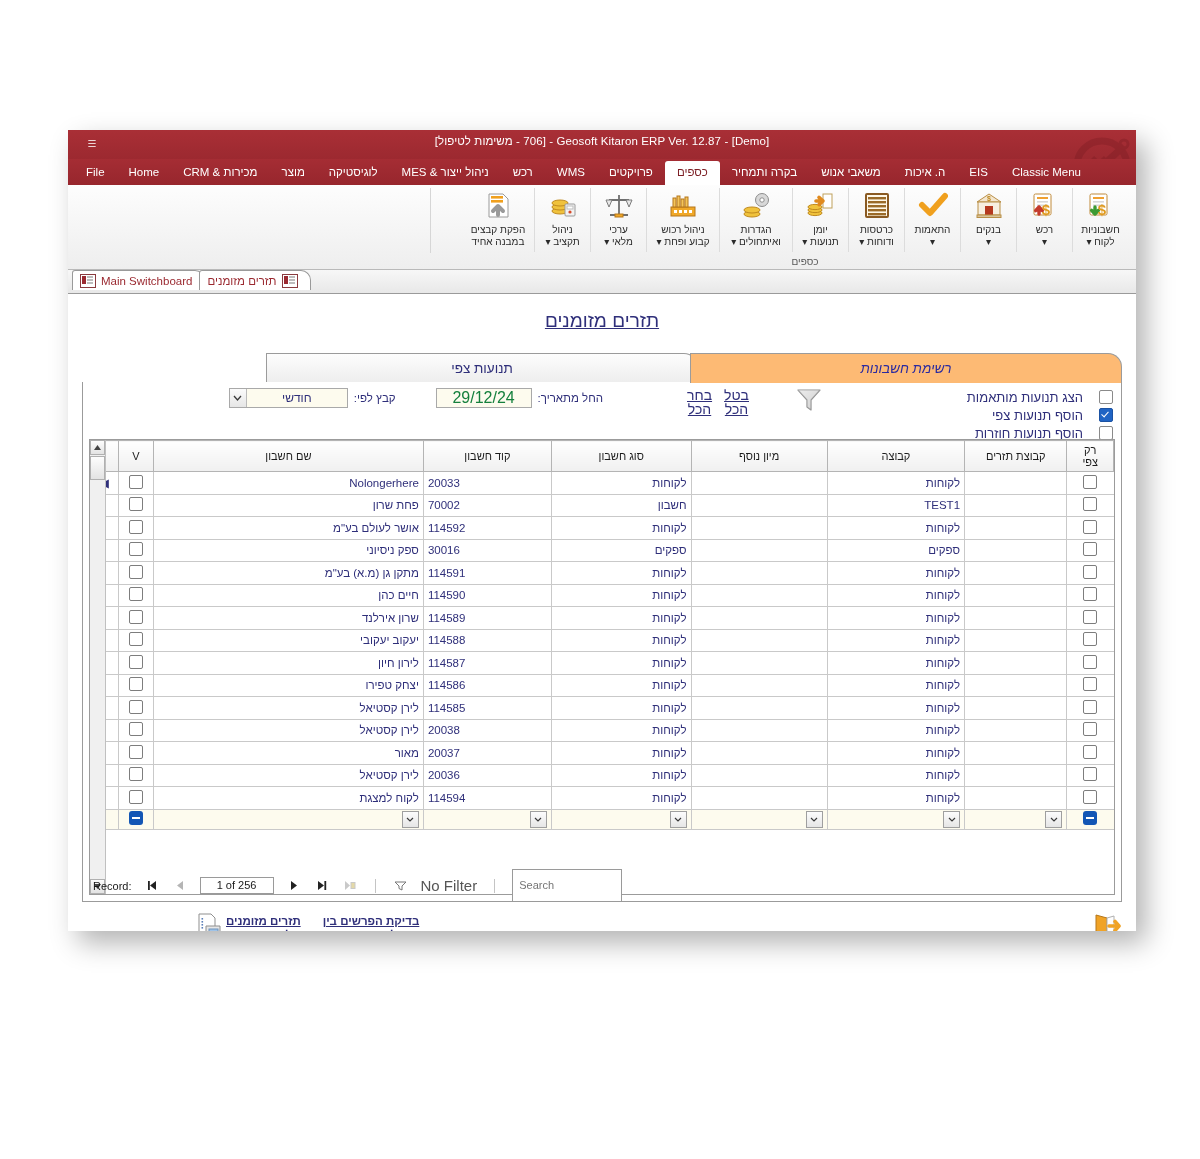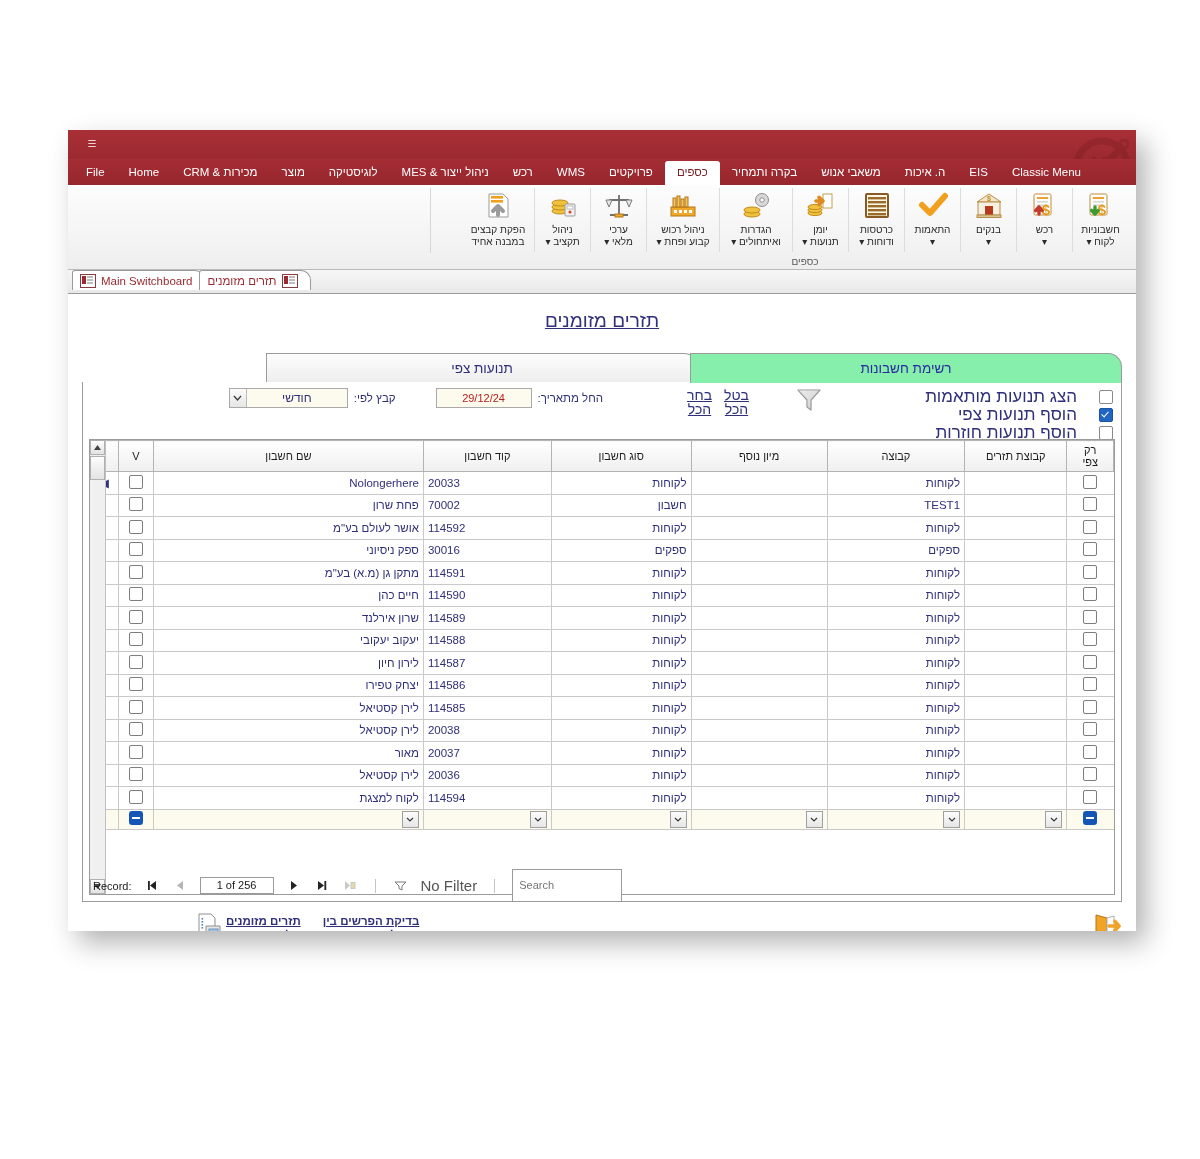--- a/index.html
+++ b/index.html
@@ -239,23 +239,24 @@
     text-align: center;
     font-size: 13.5px;
     color: #2f2f7a;
     border: 1px solid #9b9b9b;
     border-bottom: none;
     border-radius: 0 14px 0 0;
     background: linear-gradient(180deg,#fdfdfd 0%, #ededed 100%);
     cursor: pointer;
   }
   .bigtab.active {
-    background: #86efac;
+    background: #fdba74;
     z-index: 4;
     color: #2a2aa0;
+    font-style: italic;
   }
   .bigtabs-line {
     position: absolute;
     left: 0; right: 0;
     top: 29px;
     border-top: 1px solid #9b9b9b;
   }
 
   
   .panel {
@@ -272,23 +273,23 @@
 
   .checks {
     position: absolute;
     right: 8px;
     top: 6px;
     direction: rtl;
   }
   .chkrow {
     display: flex;
     align-items: center;
-    gap: 22px;
+    gap: 16px;
     height: 18px;
-    font-size: 17px;
+    font-size: 13px;
     color: #2f2f7a;
   }
   .chkbox {
     width: 12px; height: 12px;
     border: 1px solid #8a8a8a;
     background: #ffffff;
     border-radius: 2px;
     flex: none;
     cursor: pointer;
     position: relative;
@@ -345,22 +346,22 @@
   .fld-label {
     font-size: 11.5px;
     color: #2f2f7a;
     white-space: nowrap;
   }
   .fld-box {
     height: 18px;
     line-height: 18px;
     background: #fdfbee;
     border: 1px solid #a9a9a9;
-    font-size: 11px;
-    color: #b91c1c;
+    font-size: 16px;
+    color: #15803d;
     text-align: center;
     padding: 0 4px;
   }
   .combo {
     display: flex;
     align-items: stretch;
     border: 1px solid #a9a9a9;
     background: #fdfbee;
     height: 18px;
   }
@@ -595,20 +596,21 @@
   }
 </style>
 </head>
 <body>
 
 <div id="page">
   <div class="app-window">
 
     <div class="titlebar">
       <div class="qat">☰</div>
+      <div class="title-text">Geosoft Kitaron ERP Ver. 12.87 - [Demo] - [706 - משימות לטיפול]</div>
       <svg class="win-logo" viewBox="0 0 78 78">
         <circle cx="36" cy="42" r="25" fill="none" stroke="#6e161c" stroke-width="7"></circle>
         <path d="M36 42 L58 22" stroke="#6e161c" stroke-width="7" fill="none"></path>
         <circle cx="58" cy="20" r="4" fill="none" stroke="#6e161c" stroke-width="3"></circle>
         <path d="M26 34 L40 48 M40 34 L26 48" stroke="#6e161c" stroke-width="6" fill="none"></path>
       </svg>
     </div>
 
     <div class="ribbon-tabs">
       <div class="rtab">File</div>

